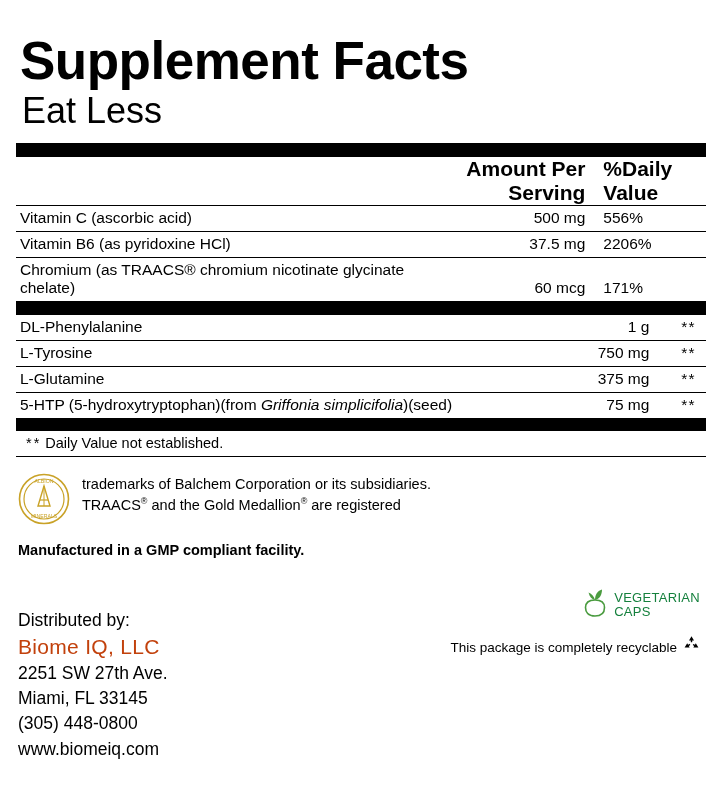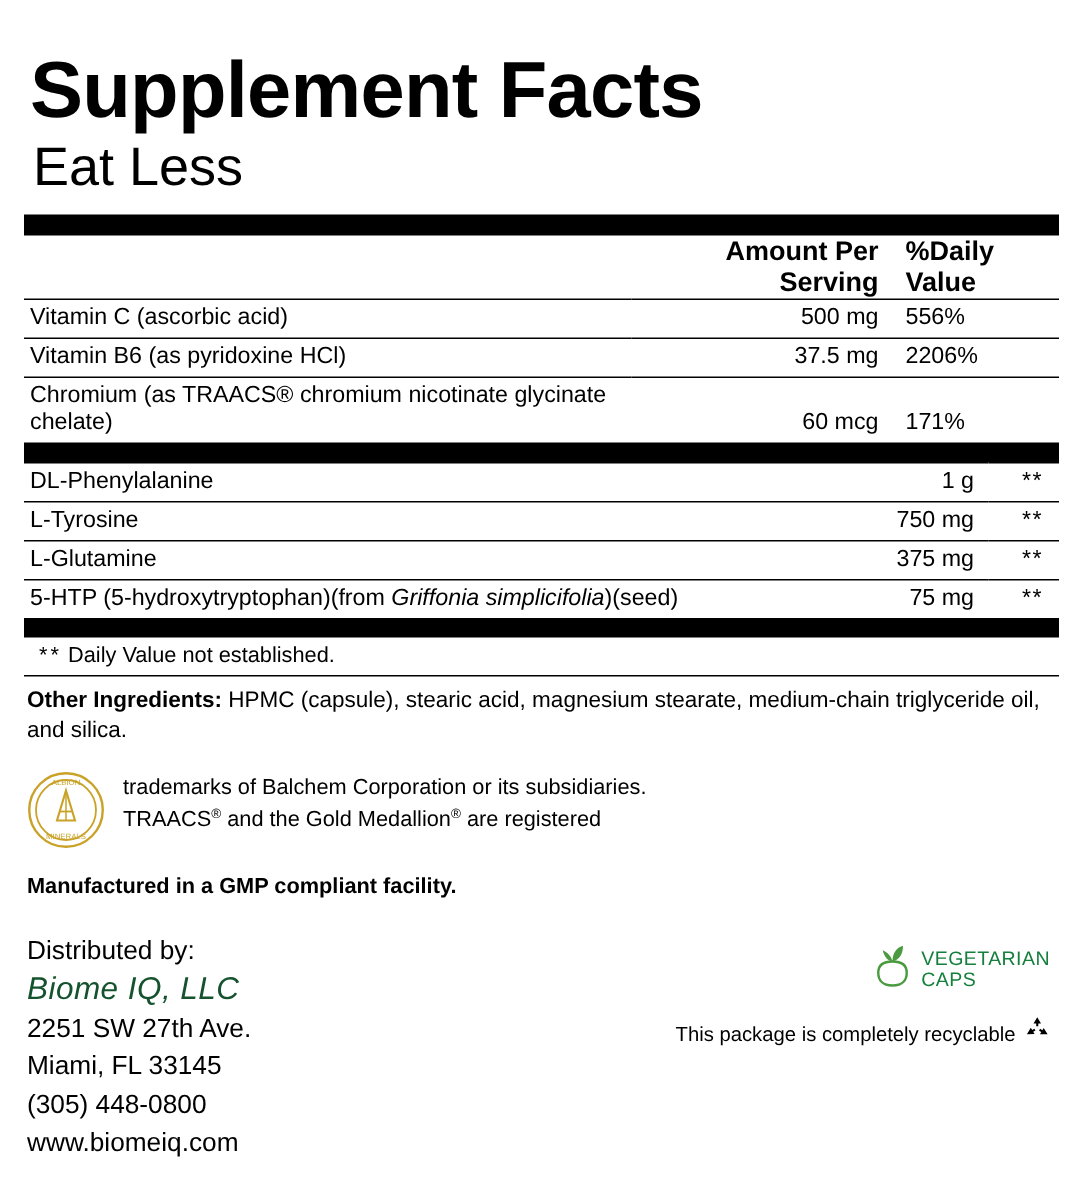--- a/index.html
+++ b/index.html
@@ -64,21 +64,21 @@
   table.nut {
     width: 100%;
     border-collapse: collapse;
     font-size: 15.5px;
   }
   table.nut td, table.nut th {
     padding: 0;
     vertical-align: bottom;
   }
   .hdr-row th {
-    font-size: 18px;
+    font-size: 21px;
     font-weight: bold;
     text-align: right;
     padding: 2px 0 3px 0;
   }
   .hdr-row th.blank { width: 418px; }
   .hdr-row th.aps { width: 168px; padding-right: 10px; }
   .hdr-row th.dv  { width: 104px; text-align: left; padding-left: 8px;}
 
   .nut tr.item td {
     border-top: 1px solid #000;
@@ -138,28 +138,27 @@
     margin-top: 22px;
     display: flex;
     justify-content: space-between;
     align-items: flex-start;
   }
   .addr {
     font-size: 17.5px;
     line-height: 1.45;
     padding-left: 2px;
   }
-  .addr .dist { margin-bottom: 1px; }
+  .addr .dist { margin-bottom: 1px; margin-top: 28px; }
   .addr .brand {
-    color: #14532d;
+    color: #c2410c;
     font-size: 21px;
     letter-spacing: 0.3px;
     line-height: 1.2;
     margin-bottom: 1px;
-    font-style: italic;
   }
   .addr .line { }
 
   .right-col {
     text-align: right;
     padding-right: 4px;
     padding-top: 8px;
     width: 280px;
   }
   .veg {
@@ -259,24 +258,20 @@
     <div class="bar-mid"></div>
 
     <div class="footnote">
       <span class="stars">**</span>
       <span>Daily Value not established.</span>
     </div>
 
     <div class="bar-thin"></div>
   </div>
 
-  <div class="other">
-    <b>Other Ingredients:</b>
-    <span>HPMC (capsule), stearic acid, magnesium stearate, medium-chain triglyceride oil, and silica.</span>
-  </div>
 
   <div class="seal-block">
     <div class="seal">
       <svg width="52" height="52" viewBox="0 0 52 52">
         <circle cx="26" cy="26" r="24.5" fill="none" stroke="#c9a227" stroke-width="1.6"></circle>
         <circle cx="26" cy="26" r="20" fill="none" stroke="#c9a227" stroke-width="1.2"></circle>
         <path d="M26 13 L32 33 L20 33 Z" fill="none" stroke="#c9a227" stroke-width="1.4"></path>
         <path d="M22 27 L30 27" stroke="#c9a227" stroke-width="1.2"></path>
         <path d="M26 13 L26 33" stroke="#c9a227" stroke-width="1"></path>
         <text x="26" y="9.5" font-size="5.2" fill="#c9a227" text-anchor="middle" font-family="Liberation Sans, sans-serif">ALBION</text>

